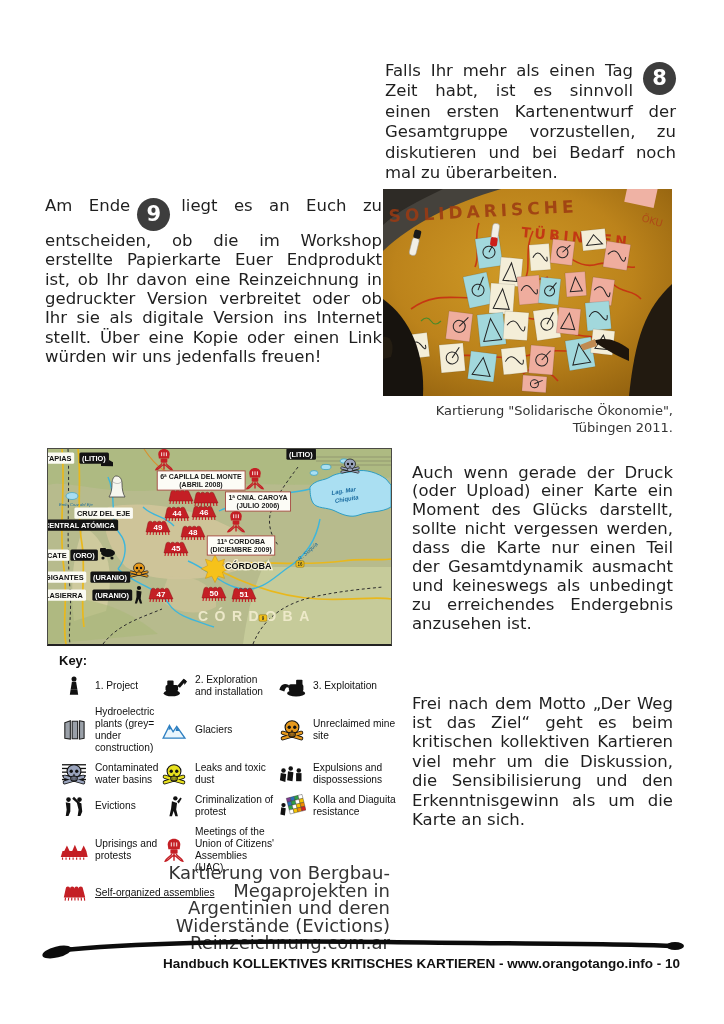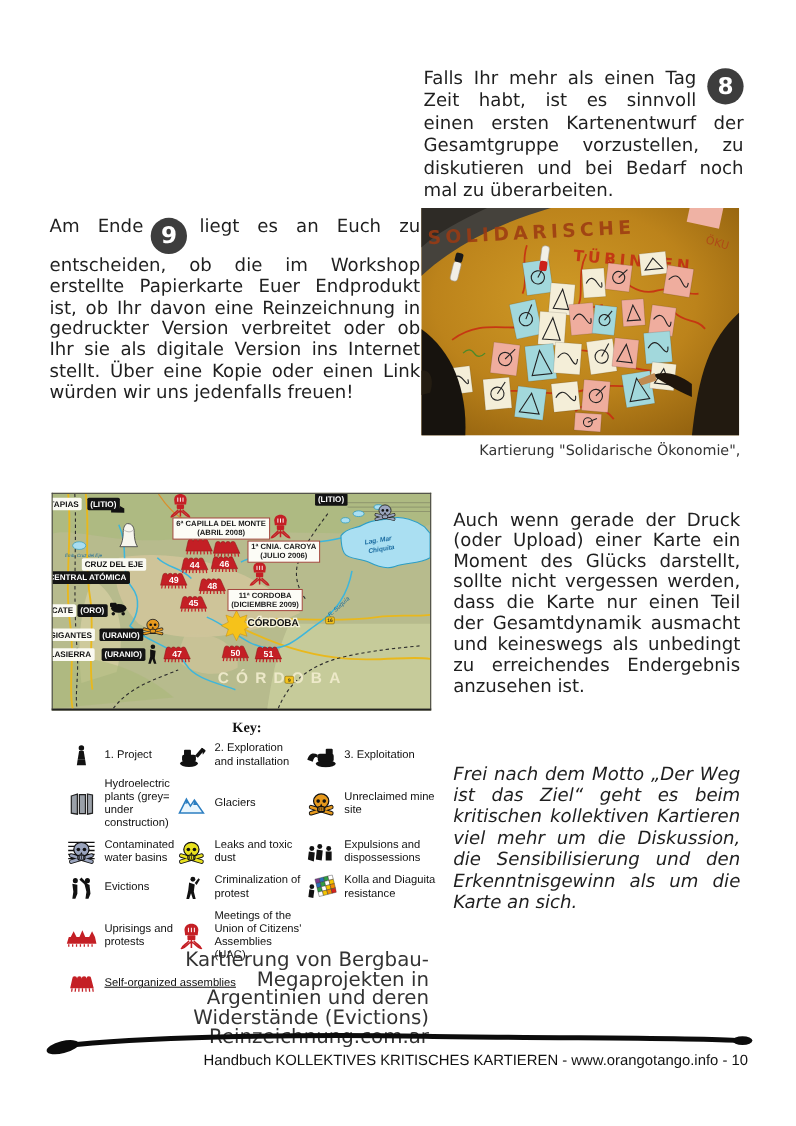--- a/index.html
+++ b/index.html
@@ -5,56 +5,56 @@
   html,body{margin:0;padding:0;}
   body{width:724px;height:1024px;background:#ffffff;overflow:hidden;
        font-family:"DejaVu Sans",sans-serif;color:#1f1f1f;}
   .page{position:relative;width:724px;height:1024px;background:#fff;}
 
   .para{position:absolute;text-align:justify;font-size:16.5px;line-height:20px;
         color:#1f1f1f;hyphens:auto;}
   #para8{left:385px;top:44px;width:291px;line-height:20.6px;}
   #para9{left:45px;top:179px;width:337px;line-height:19.4px;}
   #para-glueck{left:412px;top:447px;width:261px;line-height:18.9px;}
-  #para-motto{left:412px;top:677px;width:261px;line-height:19.4px;font-style:italic;}
+  #para-motto{left:412px;top:677px;width:261px;line-height:19.4px;}
 
   .badge{display:inline-flex;align-items:center;justify-content:center;
          width:33px;height:33px;border-radius:50%;background:#3d3d3d;color:#fff;
          font-weight:bold;font-size:21px;}
   .badge.float{float:right;margin:1px 0 5px 10px;}
   .badge.inline{vertical-align:-10px;margin:0 11px 0 7px;}
 
   figure{margin:0;padding:0;}
   #photo{position:absolute;left:383px;top:189px;width:289px;height:207px;}
   #photo svg{display:block;}
   #photo-caption{position:absolute;left:383px;top:402px;width:290px;
                  text-align:right;font-size:13px;line-height:17px;color:#333;}
   #photo-caption span{display:block;}
 
   #map-figure{position:absolute;left:47px;top:448px;width:343px;}
   #map-canvas{display:block;background:#b7bb8d;border:1px solid #4a4a44;
               border-bottom:2px solid #222;}
   .key{margin-top:7px;}
-  .key-title{font-family:Liberation Serif, serif;font-weight:bold;
-             font-size:13px;color:#111;margin:0 0 6px 12px;text-align:center;}
+  .key-title{font-family:Liberation Sans, sans-serif;font-weight:bold;
+             font-size:13px;color:#111;margin:0 0 6px 12px;}
   .key-grid{display:grid;grid-template-columns:100px 118px 125px;
             row-gap:8px;padding-left:12px;}
   .key-item{display:flex;gap:6px;align-items:center;}
   .key-item .ic{flex:0 0 30px;display:flex;justify-content:center;align-items:center;}
   .key-item .lbl{font-family:"Liberation Sans",sans-serif;font-size:10.2px;
                  line-height:1.18;color:#111;}
   .key-item.wide{grid-column:1 / span 2;text-decoration:underline;}
 
   #map-caption{position:absolute;left:80px;top:864px;width:310px;text-align:right;
                font-size:18px;line-height:17.5px;color:#333;}
   #map-caption span{display:block;}
 
   #footer-line{position:absolute;left:36px;top:934px;}
   #footer-text{position:absolute;right:44px;top:956px;font-family:"Liberation Sans",sans-serif;
-               font-size:13.5px;color:#111;}
+               font-size:13.5px;color:#111;font-weight:bold;}
 </style>
 </head>
 <body>
 
 <div class="page">
 
   <p id="para8" class="para" lang="de"><span class="badge float">8</span><span>Falls Ihr mehr als einen Tag Zeit habt, ist es sinnvoll einen ersten Kartenentwurf der Gesamtgruppe vorzustellen, zu diskutieren und bei Bedarf noch mal zu überarbeiten.</span></p>
 
   <p id="para9" class="para" lang="de"><span>Am Ende</span><span class="badge inline">9</span><span>liegt es an Euch zu entscheiden, ob die im Workshop erstellte Papierkarte Euer Endprodukt ist, ob Ihr davon eine Reinzeichnung in gedruckter Version verbreitet oder ob Ihr sie als digitale Version ins Internet stellt. Über eine Kopie oder einen Link würden wir uns jedenfalls freuen!</span></p>
 
@@ -210,20 +210,21 @@
     <path d="M0,110 C28,130 42,165 40,207 L0,207 Z" fill="#17130e"></path>
     <path d="M0,148 C8,146 12,156 8,168 L0,170 Z" fill="#241d12"></path>
     <path d="M289,95 C262,120 252,150 246,207 L289,207 Z" fill="#221a10"></path>
     <path d="M246,160 C232,150 222,148 210,152 C222,160 232,166 246,172 Z" fill="#1e150c"></path>
     <path d="M212,150 l-15,6 l3,5.5 l14,-4.5 z" fill="#c08a52"></path>
   </svg>
       </div>
   </figure>
   <div id="photo-caption">
     <span>Kartierung "Solidarische Ökonomie",</span>
+    <span>Tübingen 2011.</span>
   </div>
 
   <p id="para-glueck" class="para" lang="de">Auch wenn gerade der Druck (oder Upload) einer Karte ein Moment des Glücks darstellt, sollte nicht vergessen werden, dass die Karte nur einen Teil der Gesamtdynamik ausmacht und keineswegs als unbedingt zu erreichendes Endergebnis anzusehen ist.</p>
   <p id="para-motto" class="para" lang="de">Frei nach dem Motto „Der Weg ist das Ziel“ geht es beim kritischen kollektiven Kartieren viel mehr um die Diskussion, die Sensibilisierung und den Erkenntnisgewinn als um die Karte an sich.</p>
 
   <figure id="map-figure">
     <svg id="map-canvas" width="343" height="195" viewBox="0 0 343 195">
         <rect x="0" y="0" width="343" height="195" fill="#b7bb8d"></rect>
         <path d="M0,0 H343 V28 C280,44 200,28 120,40 C60,48 20,30 0,36 Z" fill="#a9b97e" opacity="0.7"></path>
         <path d="M60,58 C120,48 185,70 225,108 C180,130 115,140 78,118 C60,100 52,75 60,58 Z" fill="#d2c69b" opacity="0.85"></path>

